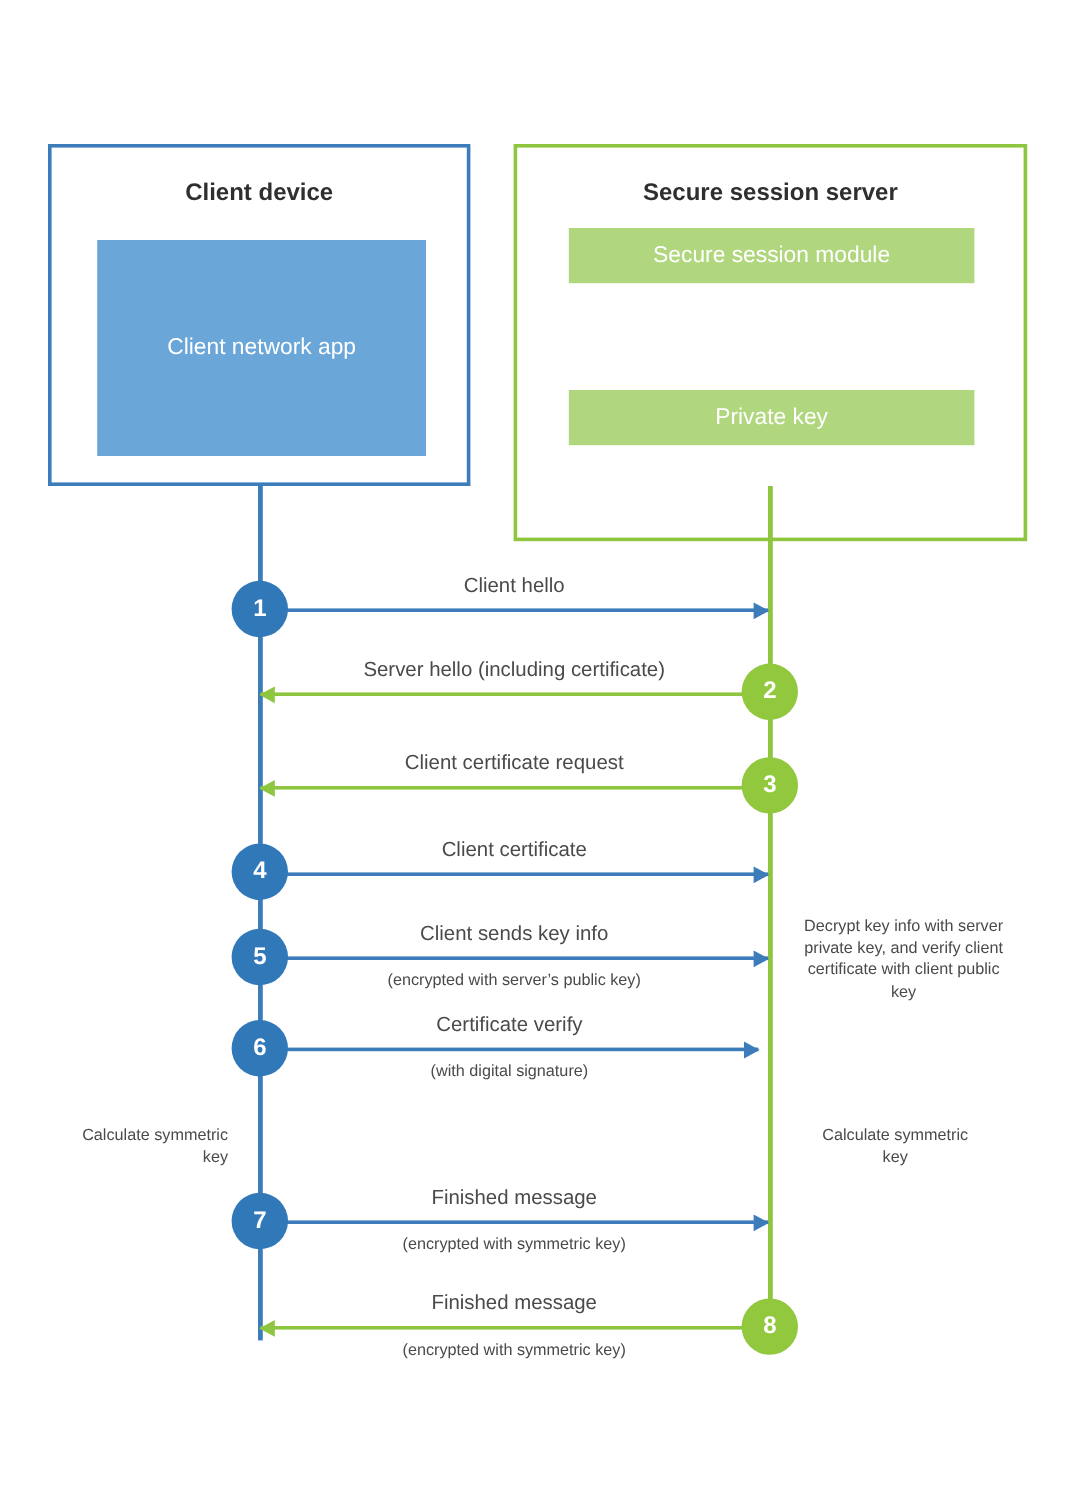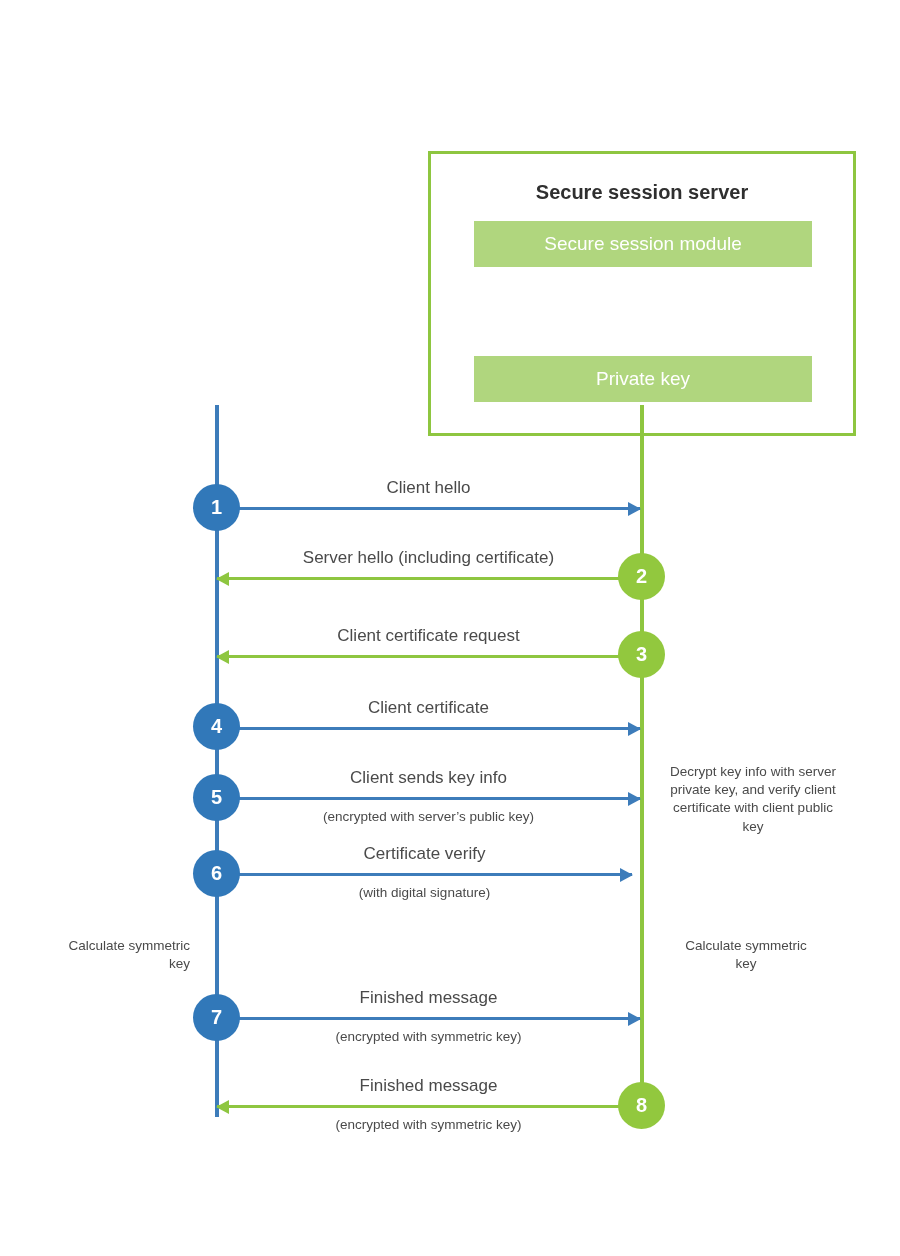--- a/index.html
+++ b/index.html
@@ -42,23 +42,22 @@
     left: 40px;
     top: 120px;
     width: 352px;
     height: 285px;
     border: 3px solid #3d7cba;
   }
   .actor-box.server {
     left: 428px;
     top: 120px;
     width: 428px;
-    height: 285px;
+    height: 331px;
     border: 3px solid #8ec640;
-    margin-top: 31px;
   }
   .actor-title {
     position: absolute;
     left: 0;
     right: 0;
     top: 27px;
     text-align: center;
     font-size: 20px;
     font-weight: bold;
     color: #2f2f2f;
@@ -188,20 +187,24 @@
   }
   .side-note.right-align { text-align: right; }
   .side-note.left-align  { text-align: center; }
 </style>
 </head>
 <body>
 
 <div id="canvas">
 
 
+  <div class="actor-box client">
+    <div class="actor-title">Client device</div>
+    <div class="inner-block client-app">Client network app</div>
+  </div>
 
   <div class="actor-box server">
     <div class="actor-title">Secure session server</div>
     <div class="inner-block server-block b0">Secure session module</div>
     <div class="inner-block server-block b2">Private key</div>
   </div>
 
   <div class="lifeline client-line"></div>
   <div class="lifeline server-line"></div>
 

